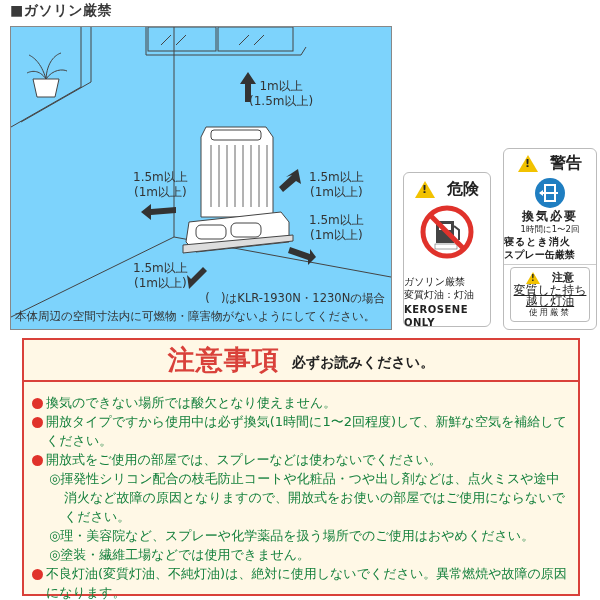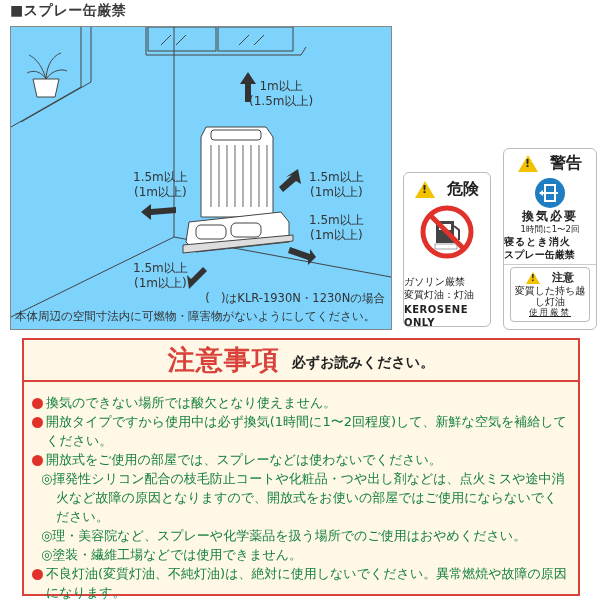--- a/index.html
+++ b/index.html
@@ -30,26 +30,26 @@
   .small { font-size:10px; text-align:left; color:#222; line-height:13px; font-weight:bold; }
   .big { font-size:12px; text-align:center; color:#222; line-height:15px; font-weight:bold; letter-spacing:2px; }
 
   .notice { left:22px; top:338px; width:558px; height:258px; border:2px solid #d9413a; background:#fff8e6; box-sizing:border-box; }
   .notice-head { height:40px; border-bottom:2px solid #d9413a; display:flex; align-items:center; justify-content:center; gap:12px; }
   .notice-title { font-size:27px; font-weight:bold; color:#d9413a; letter-spacing:1px; }
   .notice-sub { font-size:14px; font-weight:bold; color:#222; margin-top:6px; }
   .notice-body { padding:11px 8px 0 8px; font-size:13px; line-height:19px; color:#15803d; }
   .item { position:relative; padding-left:14px; }
   .item .dot { position:absolute; left:0; top:5px; width:11px; height:11px; border-radius:50%; background:#e0322b; }
-  .sub { padding-left:18px; text-indent:-15px; margin-left:6px; }
+  .sub { padding-left:18px; text-indent:-15px; margin-left:14px; }
 </style>
 </head>
 <body>
 
-<div class="abs section-title">■スプレー缶厳禁</div>
+<div class="abs section-title">■ガソリン厳禁</div>
 
 <div class="abs diagram">
   <svg width="382" height="304" viewBox="0 0 382 304">
     <g stroke="#444" stroke-width="1" fill="none">
 
       <polyline points="70,0 70,60 0,100"></polyline>
       <polyline points="80,0 80,55 10,95"></polyline>
 
       <line x1="163" y1="0" x2="163" y2="210"></line>
       <line x1="163" y1="210" x2="0" y2="290"></line>
@@ -159,22 +159,22 @@
   <div class="big">換気必要</div>
   <div class="tiny">1時間に1〜2回</div>
   <div class="small" style="letter-spacing:1px;">寝るとき消火</div>
   <div class="small">スプレー缶厳禁</div>
   <div style="border-top:1px solid #ccc; margin-top:3px;"></div>
   <div class="caution-box">
     <div class="sign-head" style="font-size:11px;">
       <span class="tri sm"></span>
       <span>注意</span>
     </div>
-    <div class="tiny" style="font-size:10px;">変質した持ち越し灯油</div>
-    <div class="tiny" style="letter-spacing:2px;text-decoration:underline;">使用厳禁</div>
+    <div class="tiny" style="font-size:12px;text-decoration:underline;">変質した持ち越し灯油</div>
+    <div class="tiny" style="letter-spacing:2px;">使用厳禁</div>
   </div>
 </div>
 
 <div class="abs notice">
   <div class="notice-head">
     <span class="notice-title">注意事項</span>
     <span class="notice-sub">必ずお読みください。</span>
   </div>
   <div class="notice-body">
     <div class="item">

